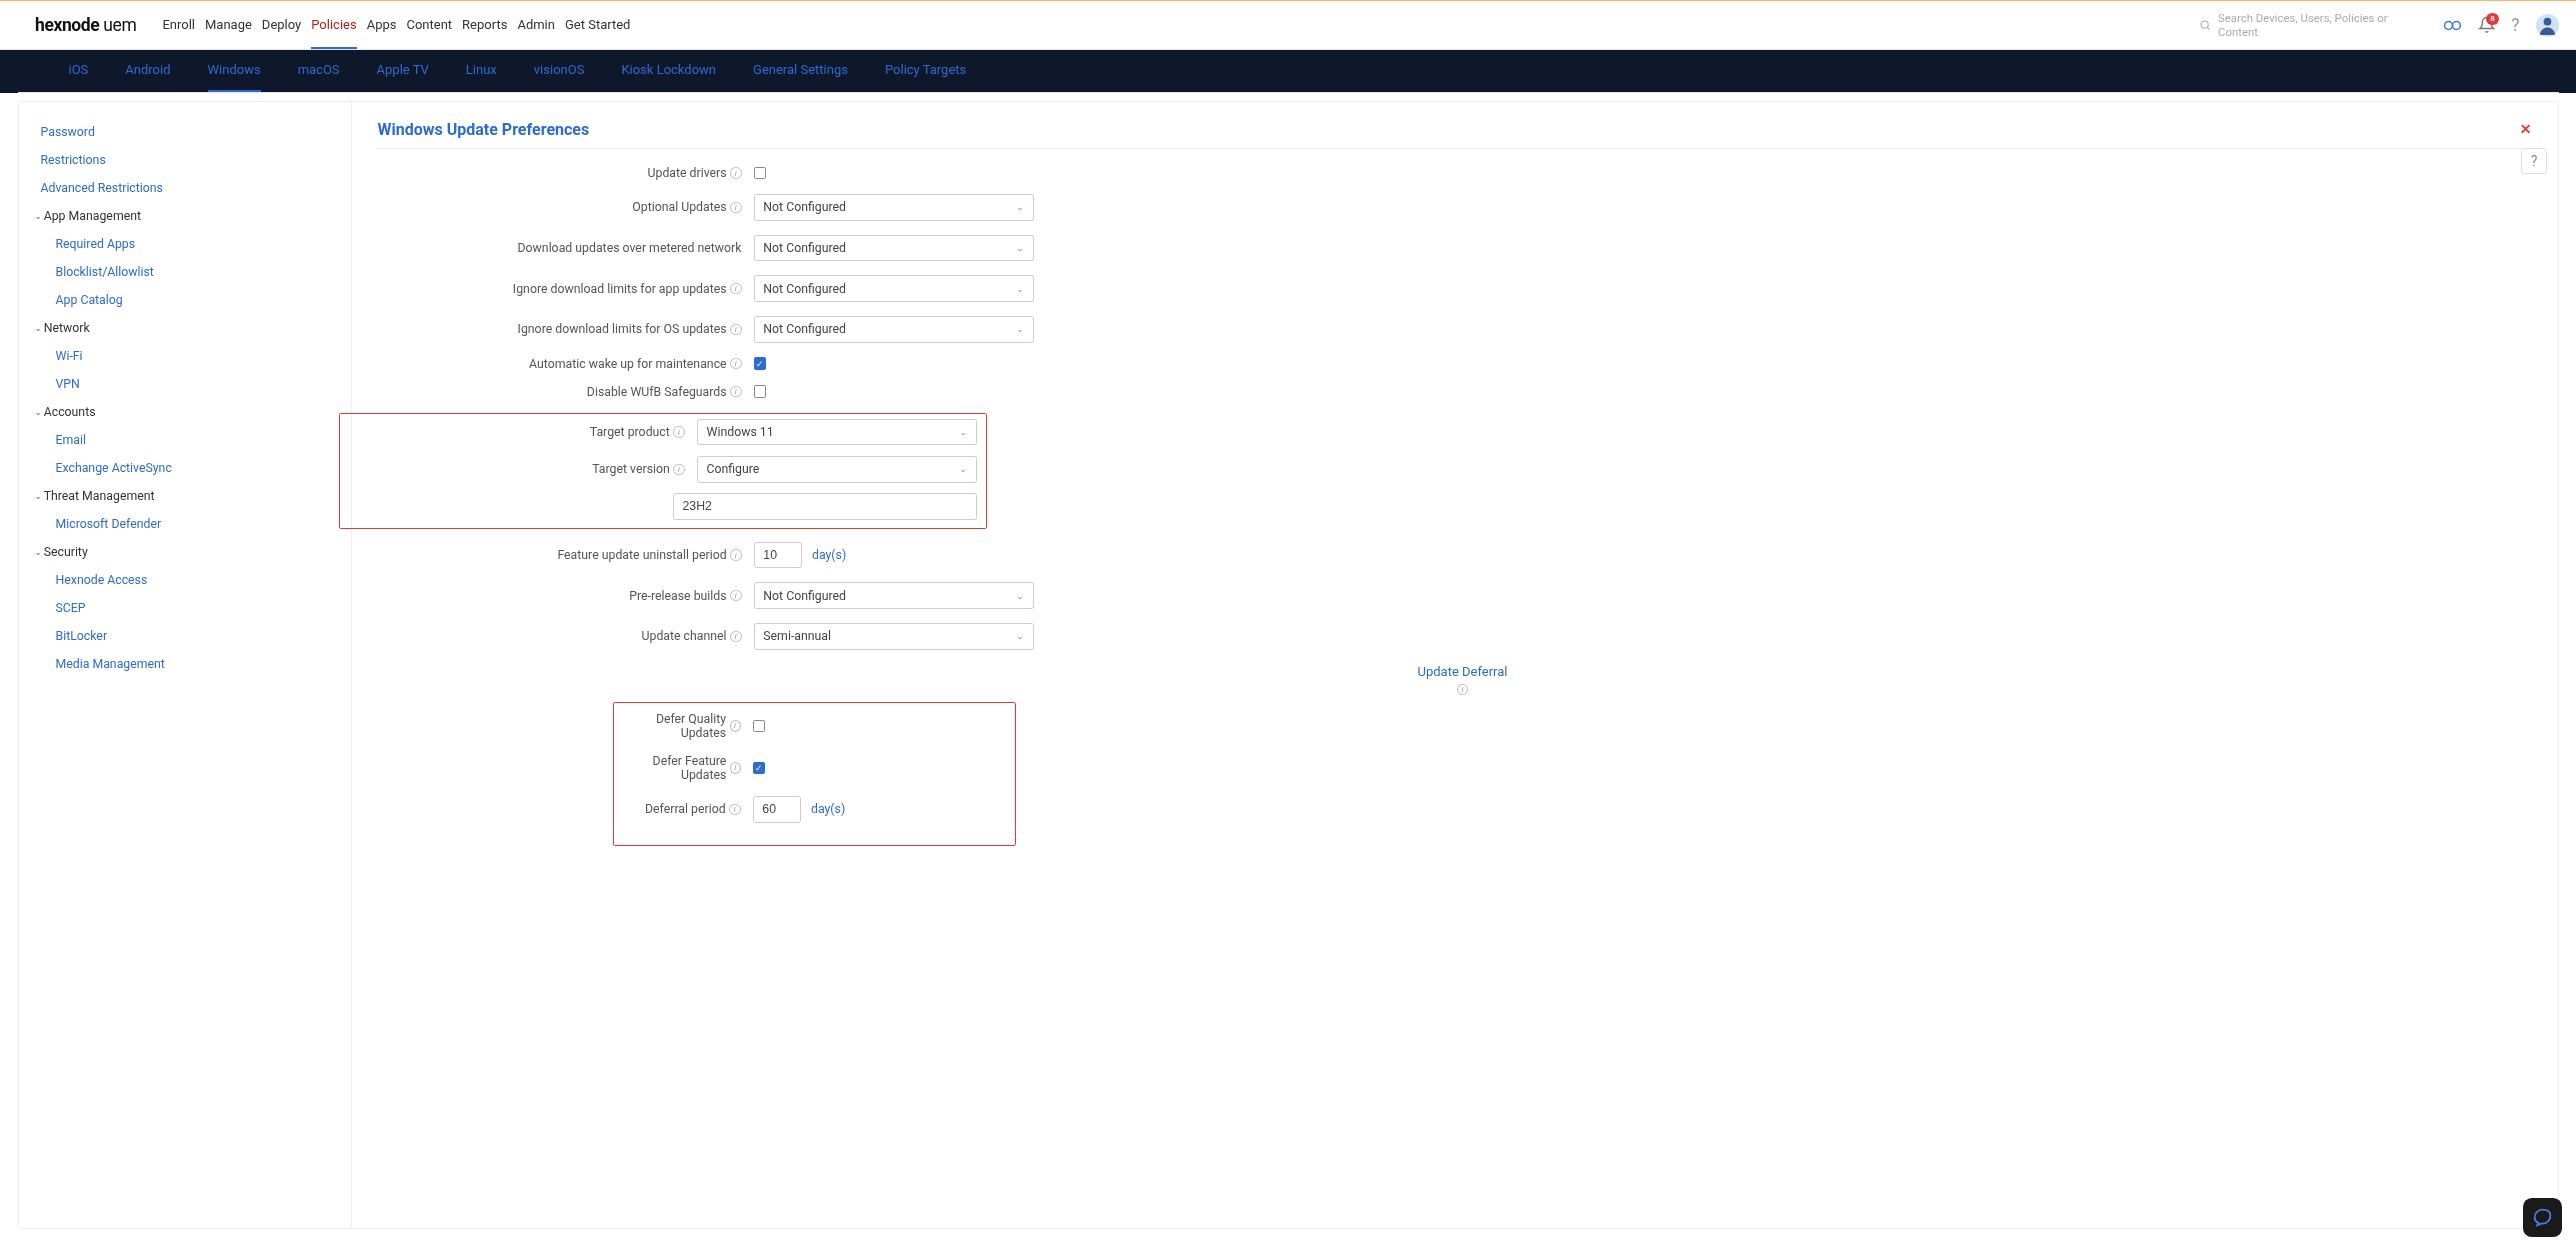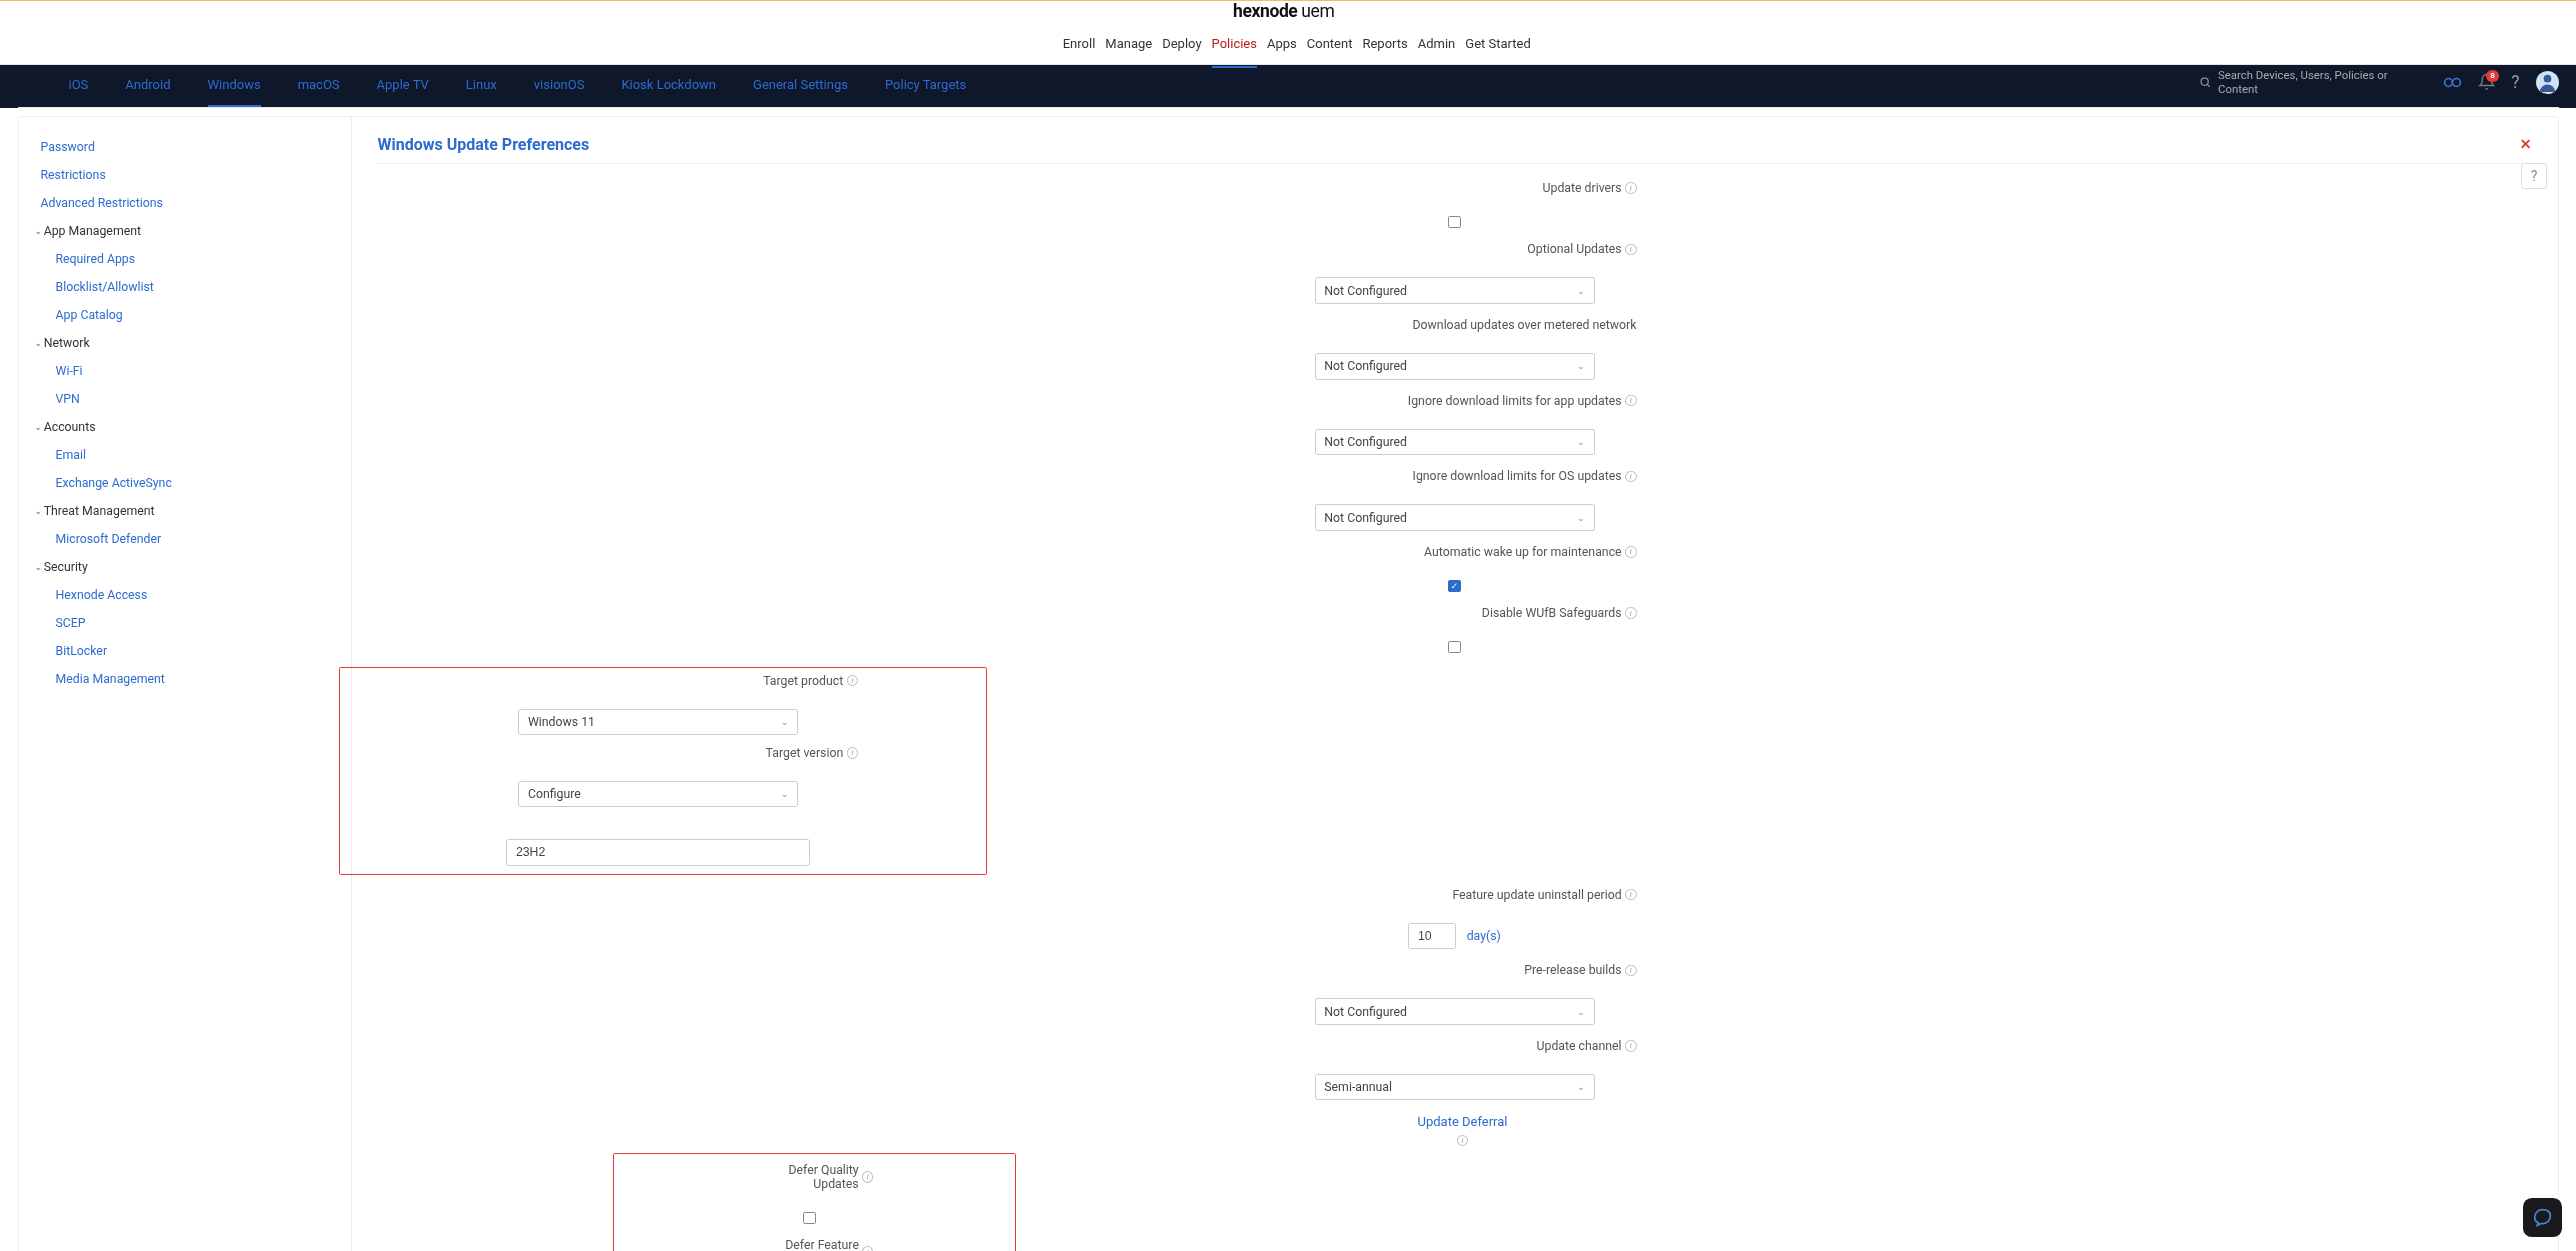--- a/index.html
+++ b/index.html
@@ -7,24 +7,23 @@
     font-family: -apple-system, BlinkMacSystemFont, "Segoe UI", Roboto, Helvetica, Arial, sans-serif;
     font-size: 12.3px;
     color: #333;
     background: #fff;
     border-top: 1.8px solid #ffb566;
   }
   
   .top-nav {
     display: flex;
     align-items: center;
-    height: 64px;
+    height: 49px;
     border-bottom: 0.9px solid #e5e5e5;
     padding: 0 17.5px 0 35px;
-    flex-direction: column;
   }
   .logo {
     font-weight: 700;
     font-size: 17.5px;
     letter-spacing: -0.4px;
     margin-right: 26px;
     color: #111;
   }
   .logo .vem { font-weight: 400; }
   .top-nav-items { display: flex; gap: 10px; }
@@ -149,22 +148,21 @@
     border-radius: 3.5px;
     display: flex; align-items: center; justify-content: center;
     color: #888; font-size: 14px;
     cursor: pointer; background:#fff;
   }
   
   .form-row {
     display: flex;
     align-items: center;
     margin-bottom: 14px;
-    gap: 21px;
-    flex-direction: column;
+    gap: 12px;
   }
   .form-label {
     width: 364px;
     text-align: right;
     color: #555;
     font-size: 12.3px;
     display: flex;
     justify-content: flex-end;
     align-items: center;
     gap: 3.5px;

